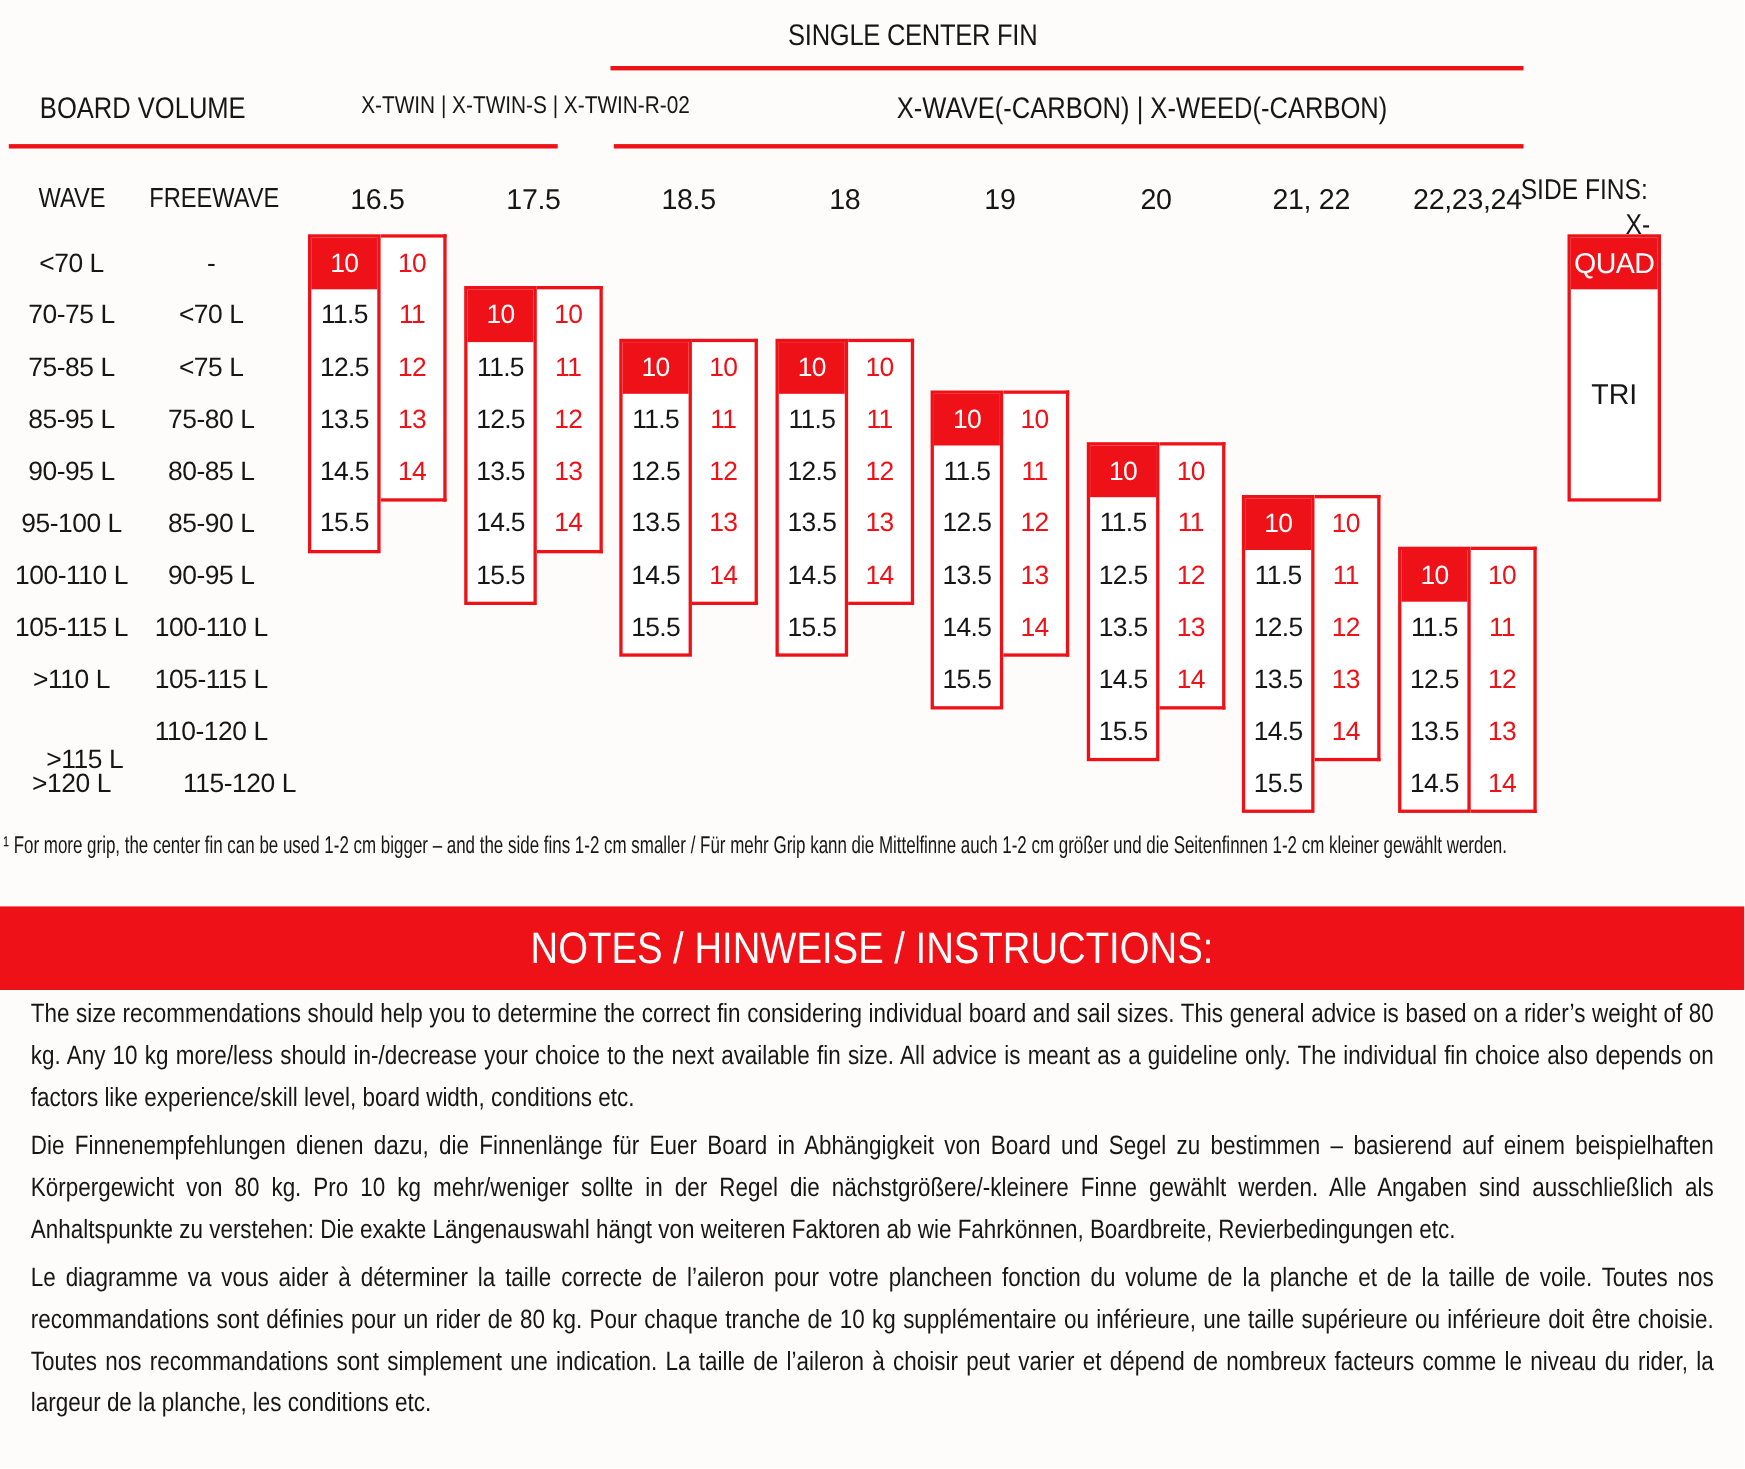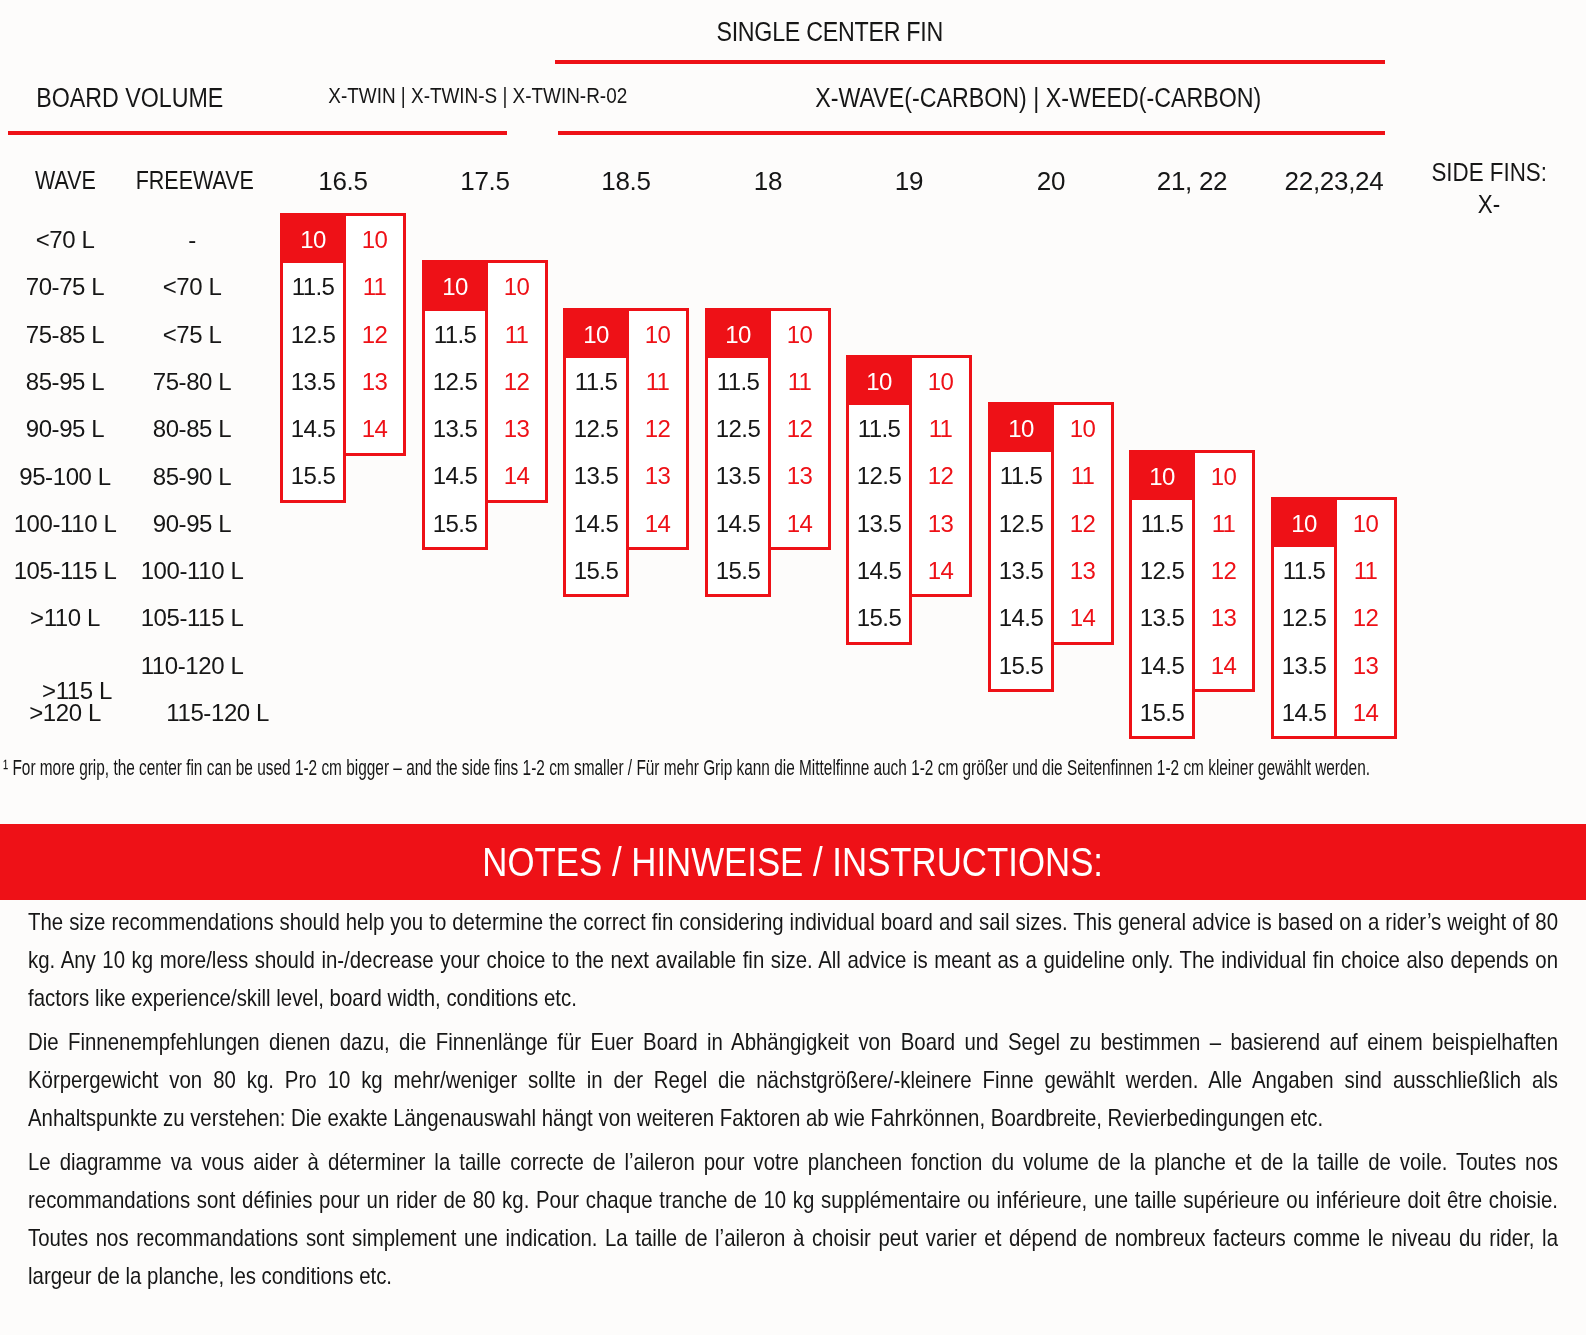--- a/index.html
+++ b/index.html
@@ -9,21 +9,21 @@
   .cx{display:inline-block;transform:scaleX(.86);transform-origin:center;white-space:nowrap;}
   .rule{position:absolute;height:4px;background:var(--red);}
   .title{left:555px;top:17px;width:550px;font-size:27px;letter-spacing:-.3px;}
   .bv{left:5px;top:83px;width:250px;font-size:27px;}
   .grp-twin{left:278px;top:83px;width:400px;font-size:22px;}
   .grp-wave{left:705px;top:83px;width:666px;font-size:27px;}
   .colhdr{top:166px;font-size:25px;}
   .wavehdr{left:0;width:130px;}
   .fwhdr{left:126px;width:132px;}
   .sailhdr{position:absolute;top:166px;width:200px;text-align:center;font-size:26px;letter-spacing:-.3px;}
-  .sf1{left:1399px;top:157px;width:180px;font-size:26px;}
+  .sf1{left:1350px;top:157px;width:180px;font-size:26px;}
   .sf2{left:1399px;top:189px;width:180px;font-size:26px;}
   .rowlabel{position:absolute;text-align:center;font-size:24px;letter-spacing:-.4px;}
   .finbox{position:absolute;box-sizing:border-box;border:3px solid var(--red);background:#fff;}
   .finbox.rt{border-left:none;z-index:1;}
   .finbox.lf{z-index:2;}
   .fincell{height:47.3px;line-height:47.3px;text-align:center;font-size:24px;letter-spacing:-.6px;}
   .fincell.fill{background:var(--red);color:#fff;}
   .fincell.sidec{color:var(--red);}
   .quadbox{position:absolute;left:1425px;top:213px;width:85px;height:243px;box-sizing:border-box;
            border:3px solid var(--red);background:#fff;z-index:2;}
@@ -54,20 +54,26 @@
 
   <div class="rule" style="left:8px;top:131px;width:499px;"></div>
   <div class="rule" style="left:558px;top:131px;width:827px;"></div>
 
   <div class="t colhdr wavehdr"><span class="cx">WAVE</span></div>
   <div class="t colhdr fwhdr"><span class="cx">FREEWAVE</span></div>
 
   <div class="t sf1"><span class="cx">SIDE FINS:</span></div>
   <div class="t sf2"><span class="cx">X-</span></div>
 
+  <div class="quadbox">
+    <div class="quadcell">QUAD</div>
+    <div class="tricell">
+        <span>TRI</span>
+      </div>
+  </div>
 
   <div class="footnote"><span class="fx">¹ For more grip, the center fin can be used 1-2 cm bigger – and the side fins 1-2 cm smaller / Für mehr Grip kann die Mittelfinne auch 1-2 cm größer und die Seitenfinnen 1-2 cm kleiner gewählt werden.</span></div>
 
   <div class="banner"><span class="bx">NOTES / HINWEISE / INSTRUCTIONS:</span></div>
 
   <p class="para" style="top:903px">The size recommendations should help you to determine the correct fin considering individual board and sail sizes. This general advice is based on a rider’s weight of 80 kg. Any 10 kg more/less should in-/decrease your choice to the next available fin size. All advice is meant as a guideline only. The individual fin choice also depends on factors like experience/skill level, board width, conditions etc.</p>
   <p class="para" style="top:1023px">Die Finnenempfehlungen dienen dazu, die Finnenlänge für Euer Board in Abhängigkeit von Board und Segel zu bestimmen – basierend auf einem beispielhaften Körpergewicht von 80 kg. Pro 10 kg mehr/weniger sollte in der Regel die nächstgrößere/-kleinere Finne gewählt werden. Alle Angaben sind ausschließlich als Anhaltspunkte zu verstehen: Die exakte Längenauswahl hängt von weiteren Faktoren ab wie Fahrkönnen, Boardbreite, Revierbedingungen etc.</p>
   <p class="para" style="top:1143px">Le diagramme va vous aider à déterminer la taille correcte de l’aileron pour votre plancheen fonction du volume de la planche et de la taille de voile. Toutes nos recommandations sont définies pour un rider de 80 kg. Pour chaque tranche de 10 kg supplémentaire ou inférieure, une taille supérieure ou inférieure doit être choisie. Toutes nos recommandations sont simplement une indication. La taille de l’aileron à choisir peut varier et dépend de nombreux facteurs comme le niveau du rider, la largeur de la planche, les conditions etc.</p>
 
 <div class="rowlabel" style="left: 0px; width: 130px; top: 216px; height: 47.3px; line-height: 47.3px;">&lt;70 L</div>

